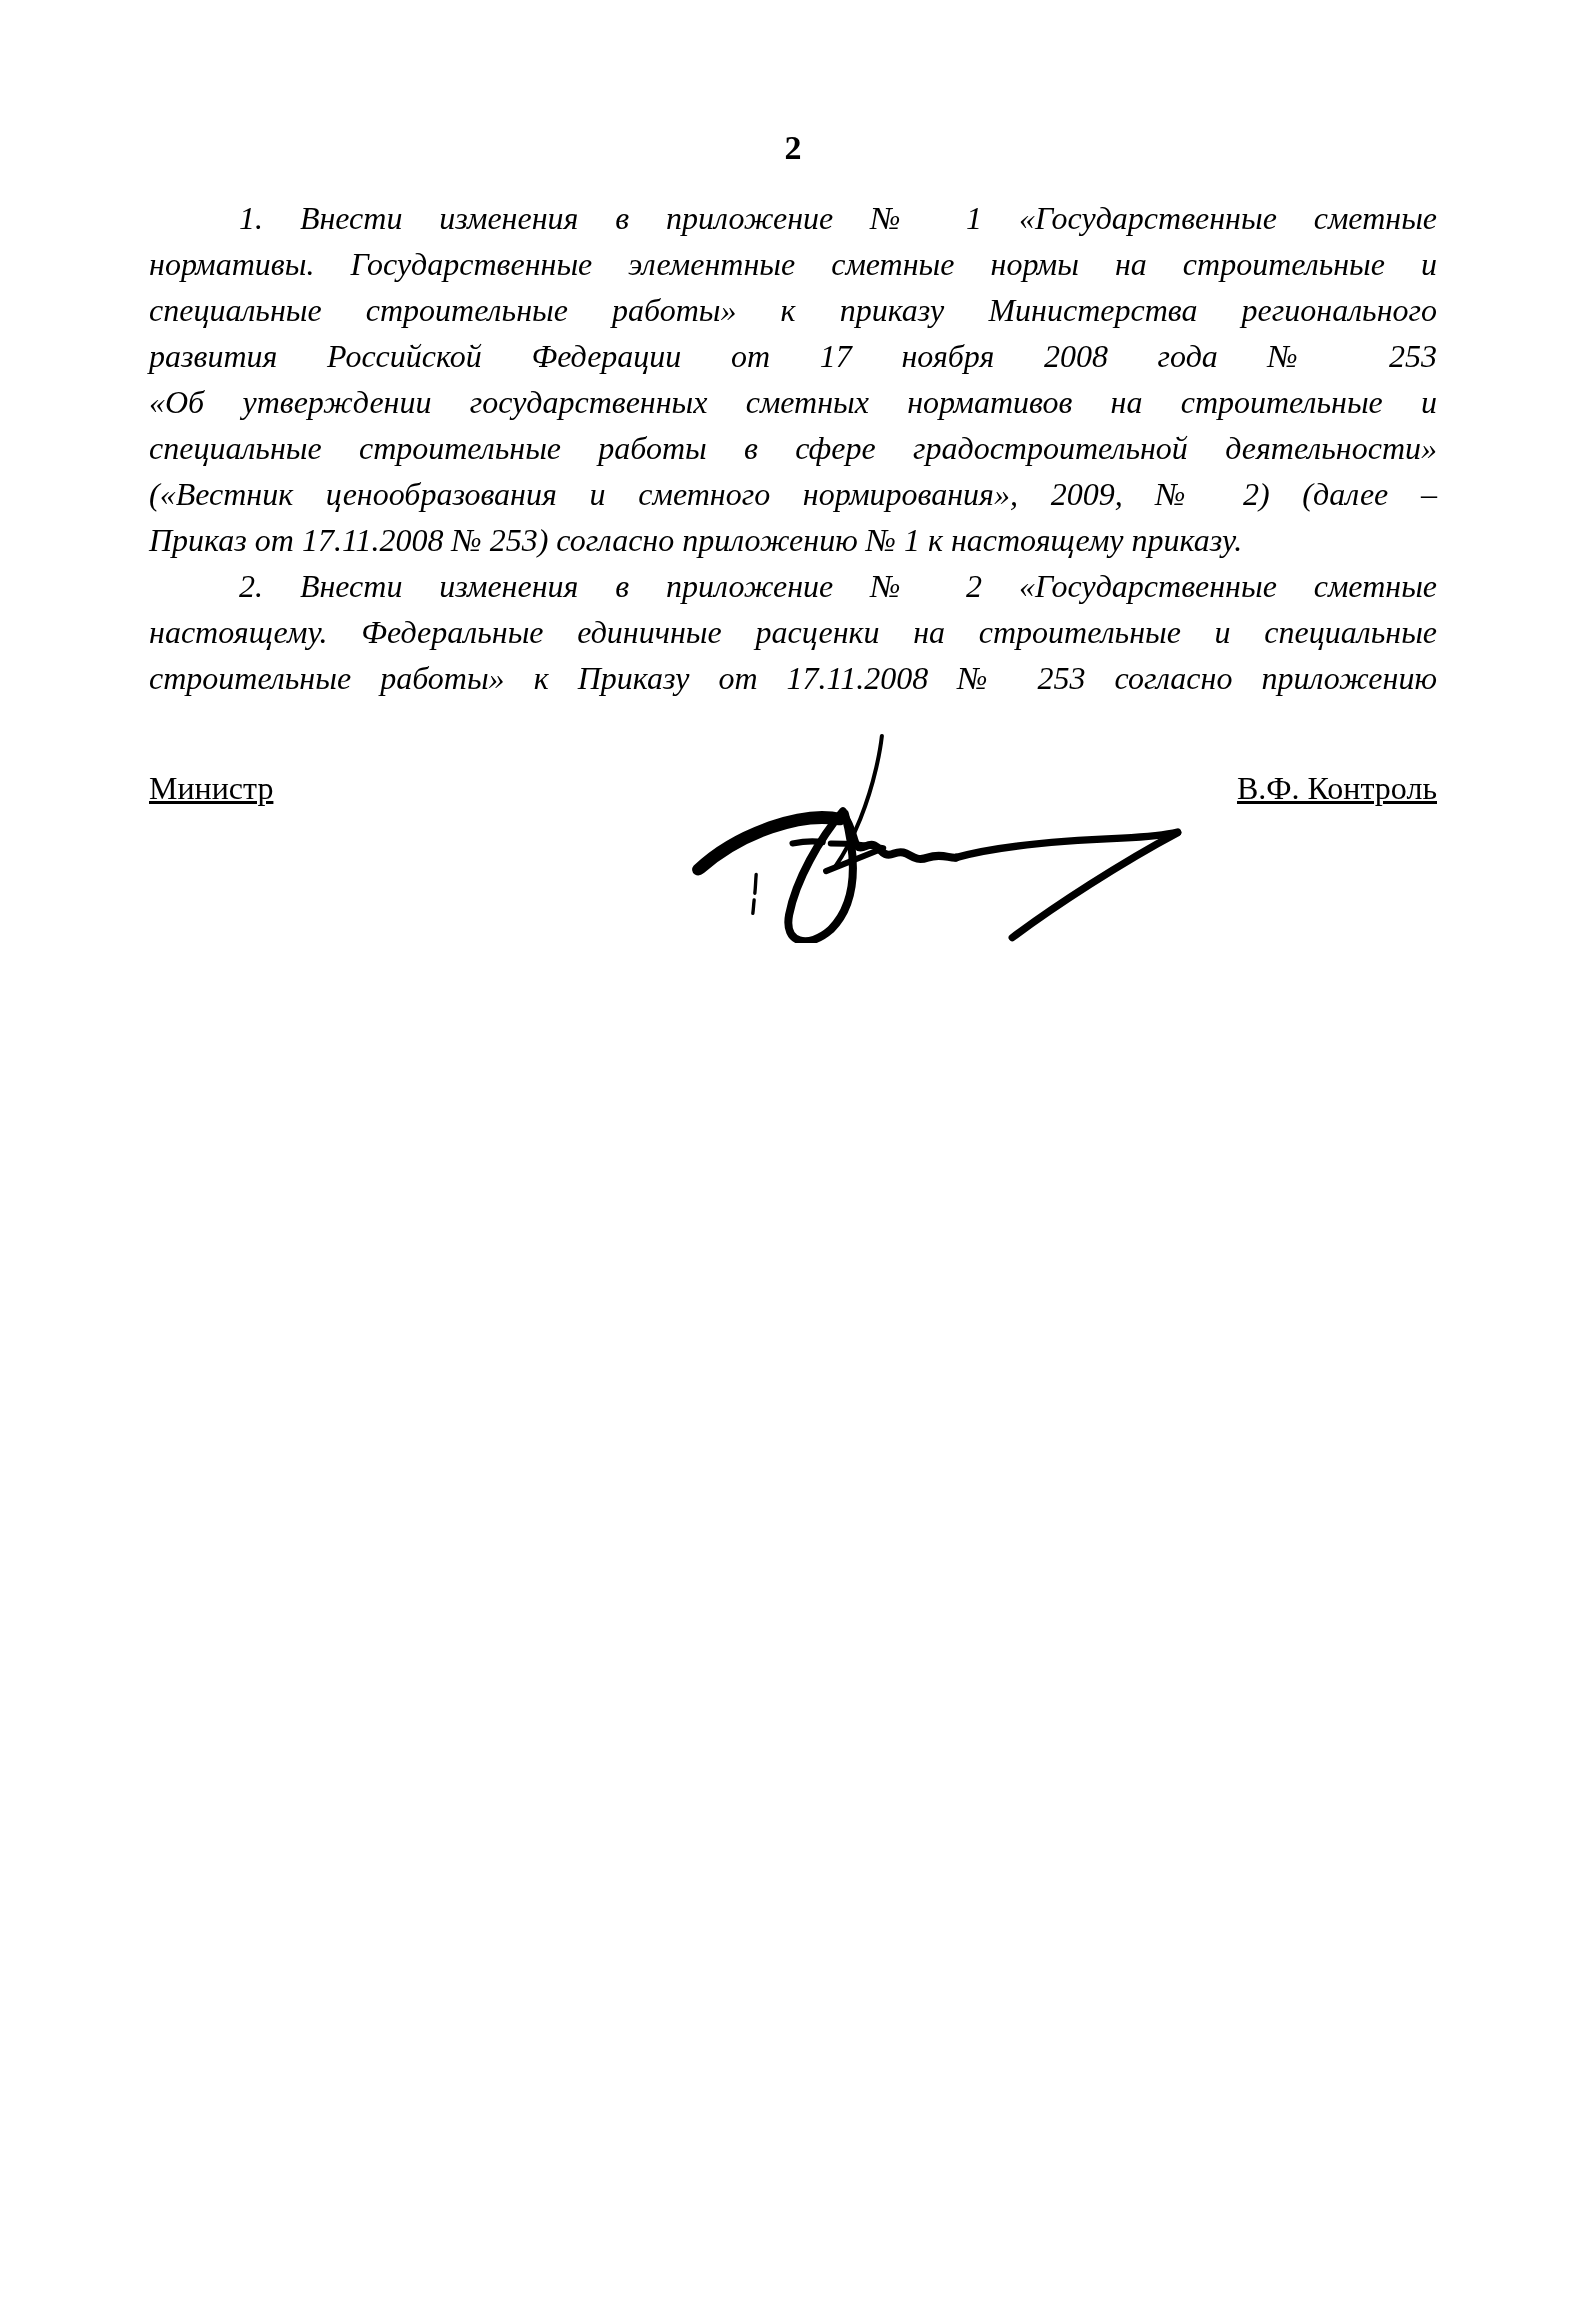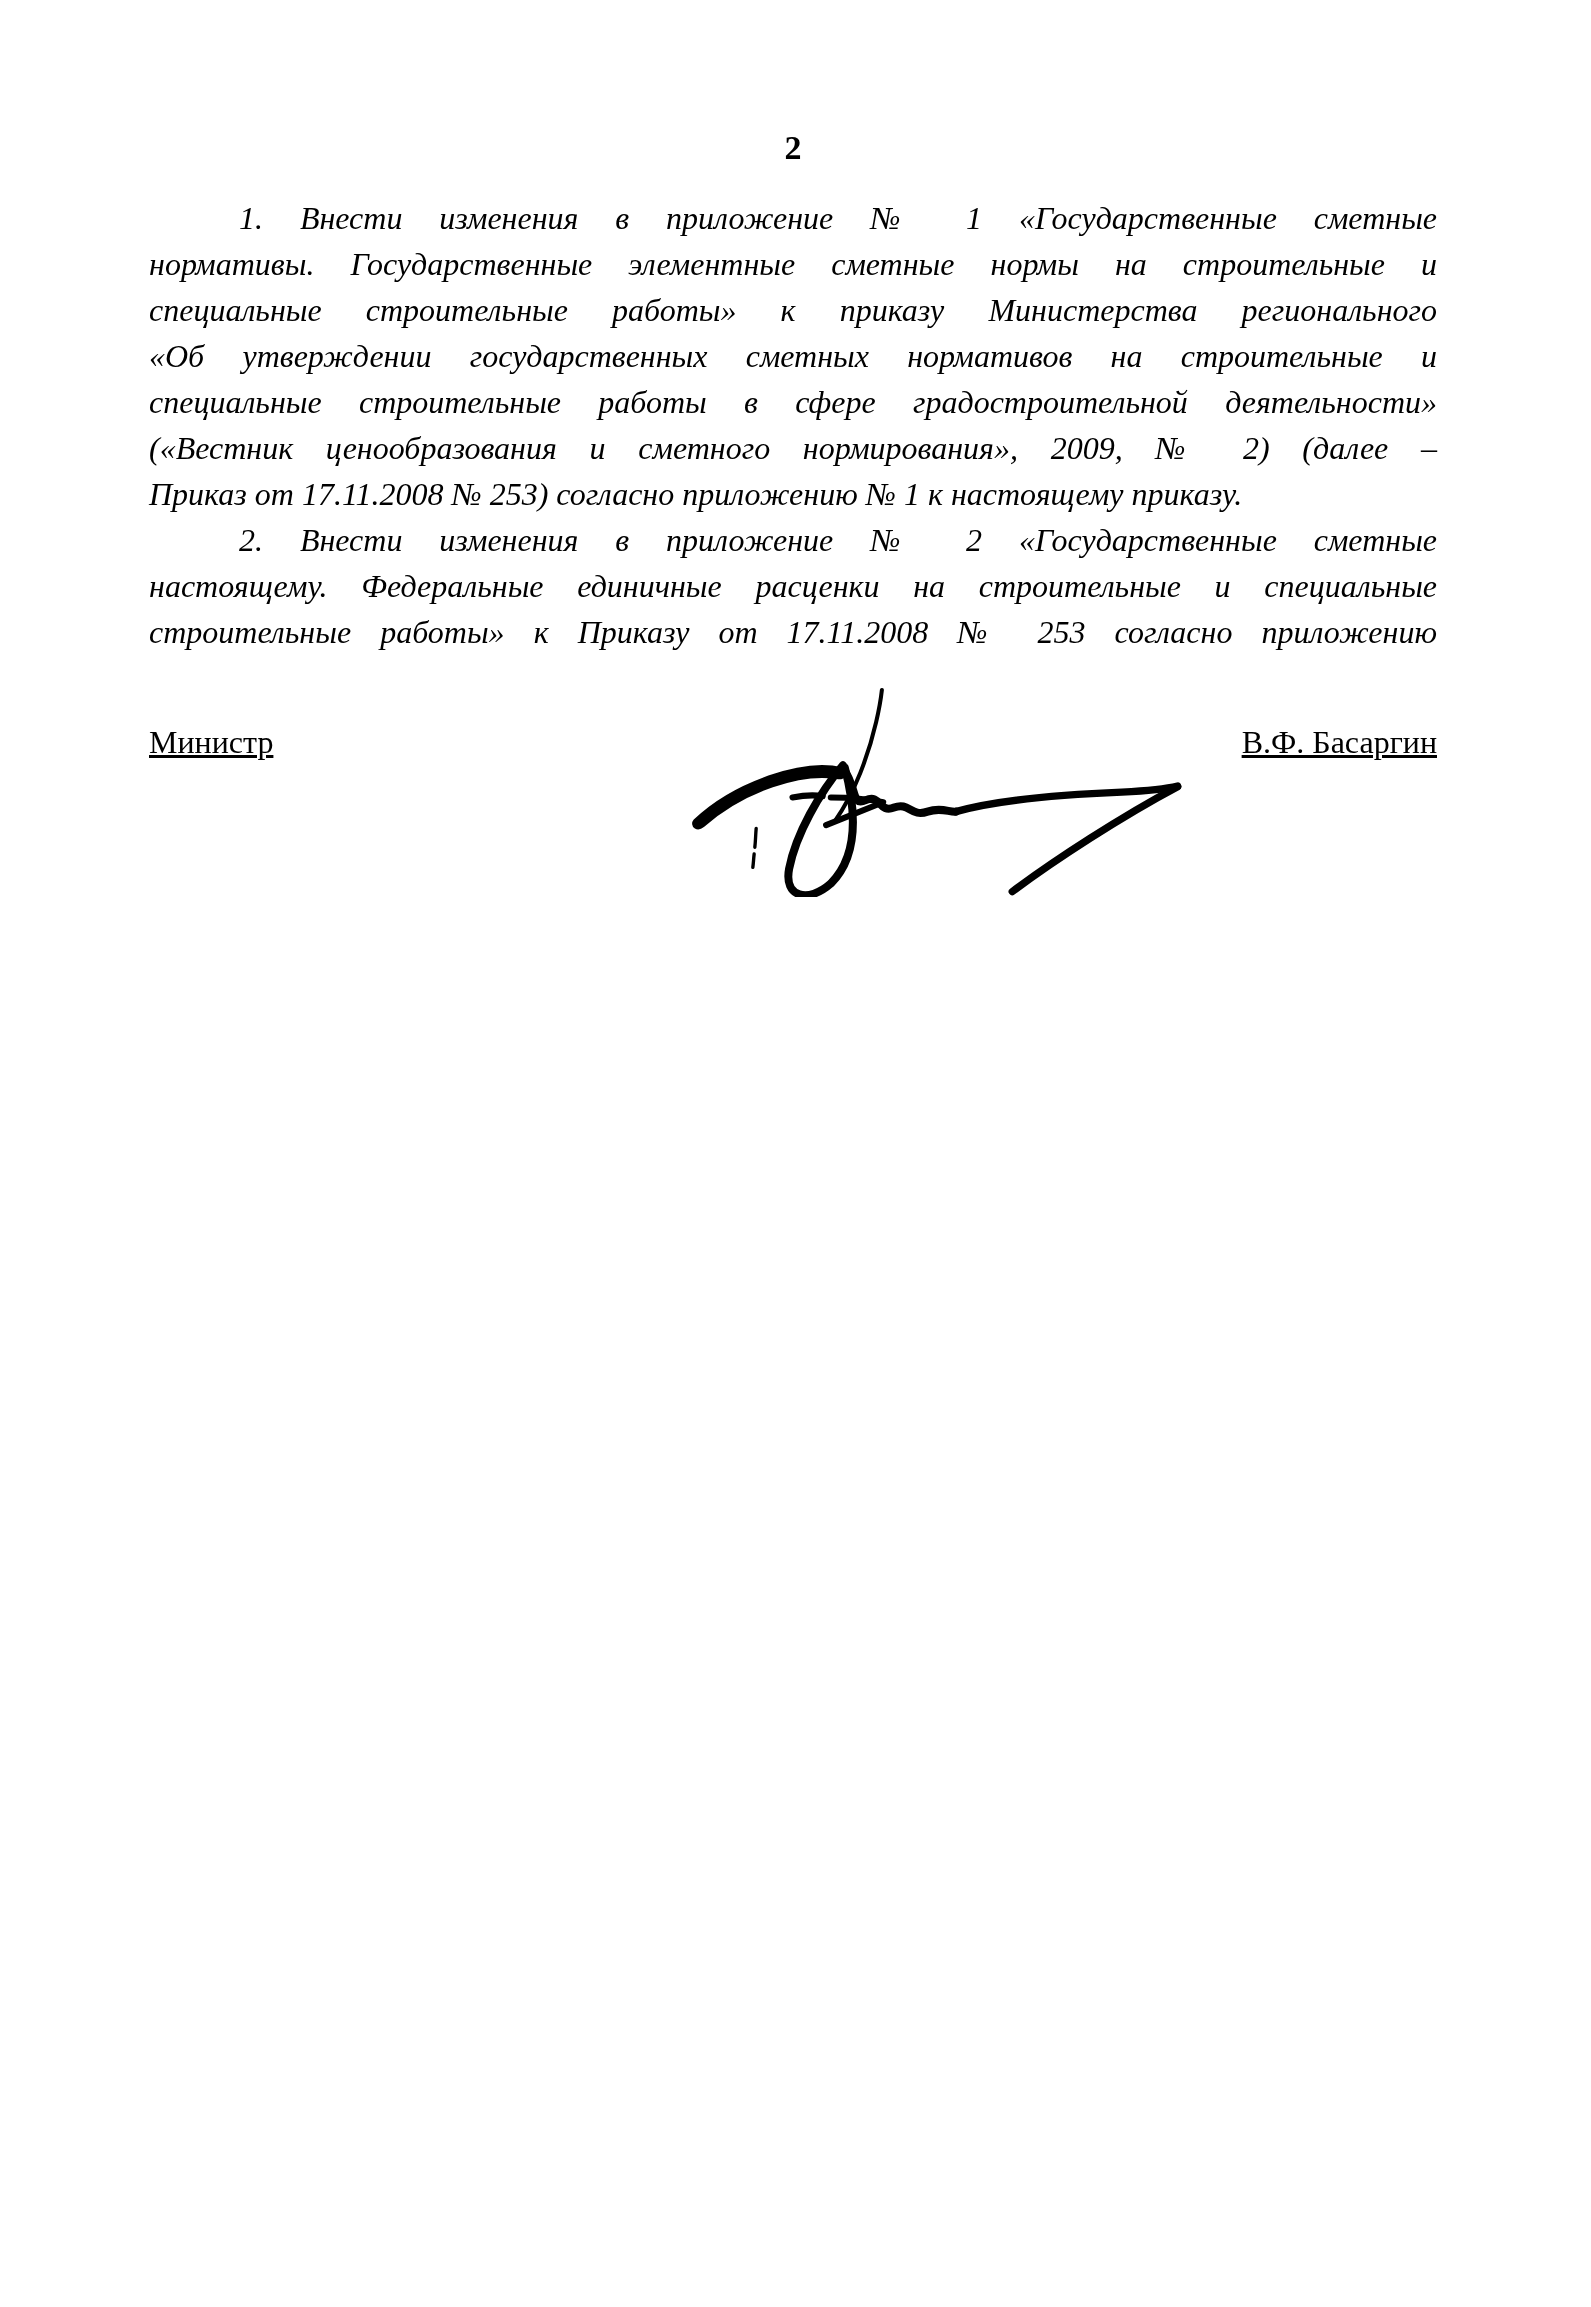--- a/index.html
+++ b/index.html
@@ -74,20 +74,21 @@
 <div class="sheet">
   <div class="content">
 
     <div class="page-number">2</div>
 
     <div class="body-text">
         <div class="para">
           <div class="line first">1. Внести изменения в приложение № 1 «Государственные сметные</div>
           <div class="line">нормативы. Государственные элементные сметные нормы на строительные и</div>
           <div class="line">специальные строительные работы» к приказу Министерства регионального</div>
+          <div class="line">развития Российской Федерации от 17 ноября 2008 года № 253</div>
           <div class="line">«Об утверждении государственных сметных нормативов на строительные и</div>
           <div class="line">специальные строительные работы в сфере градостроительной деятельности»</div>
           <div class="line">(«Вестник ценообразования и сметного нормирования», 2009, № 2) (далее –</div>
           <div class="line last">Приказ от 17.11.2008 № 253) согласно приложению № 1 к настоящему приказу.</div>
         </div>
         <div class="para">
           <div class="line first">2. Внести изменения в приложение № 2 «Государственные сметные</div>
           <div class="line">настоящему. Федеральные единичные расценки на строительные и специальные</div>
           <div class="line">строительные работы» к Приказу от 17.11.2008 № 253 согласно приложению</div>
         </div>
@@ -110,18 +111,18 @@
         <path d="M230,168 C252,198 242,226 264,216 C287,206 283,236 306,227 C329,218 331,242 356,233 C376,226 388,234 398,233" stroke-width="12"></path>
 
         <path d="M398,233 C465,214 570,207 645,204 C685,202 712,199 728,195" stroke-width="11"></path>
 
         <path d="M482,352 C545,305 645,240 728,196" stroke-width="11"></path>
 
         <path d="M101,258 C100,270 100,278 99,286" stroke-width="5"></path>
         <path d="M98,296 C97,304 97,310 96,316" stroke-width="5"></path>
       </svg>
 
-      <span class="sig-label">В.Ф. Басаргин</span>
+      <span class="sig-label">В.Ф. Контроль</span>
     </div>
 
   </div>
 </div>
 
 
 </body></html>

